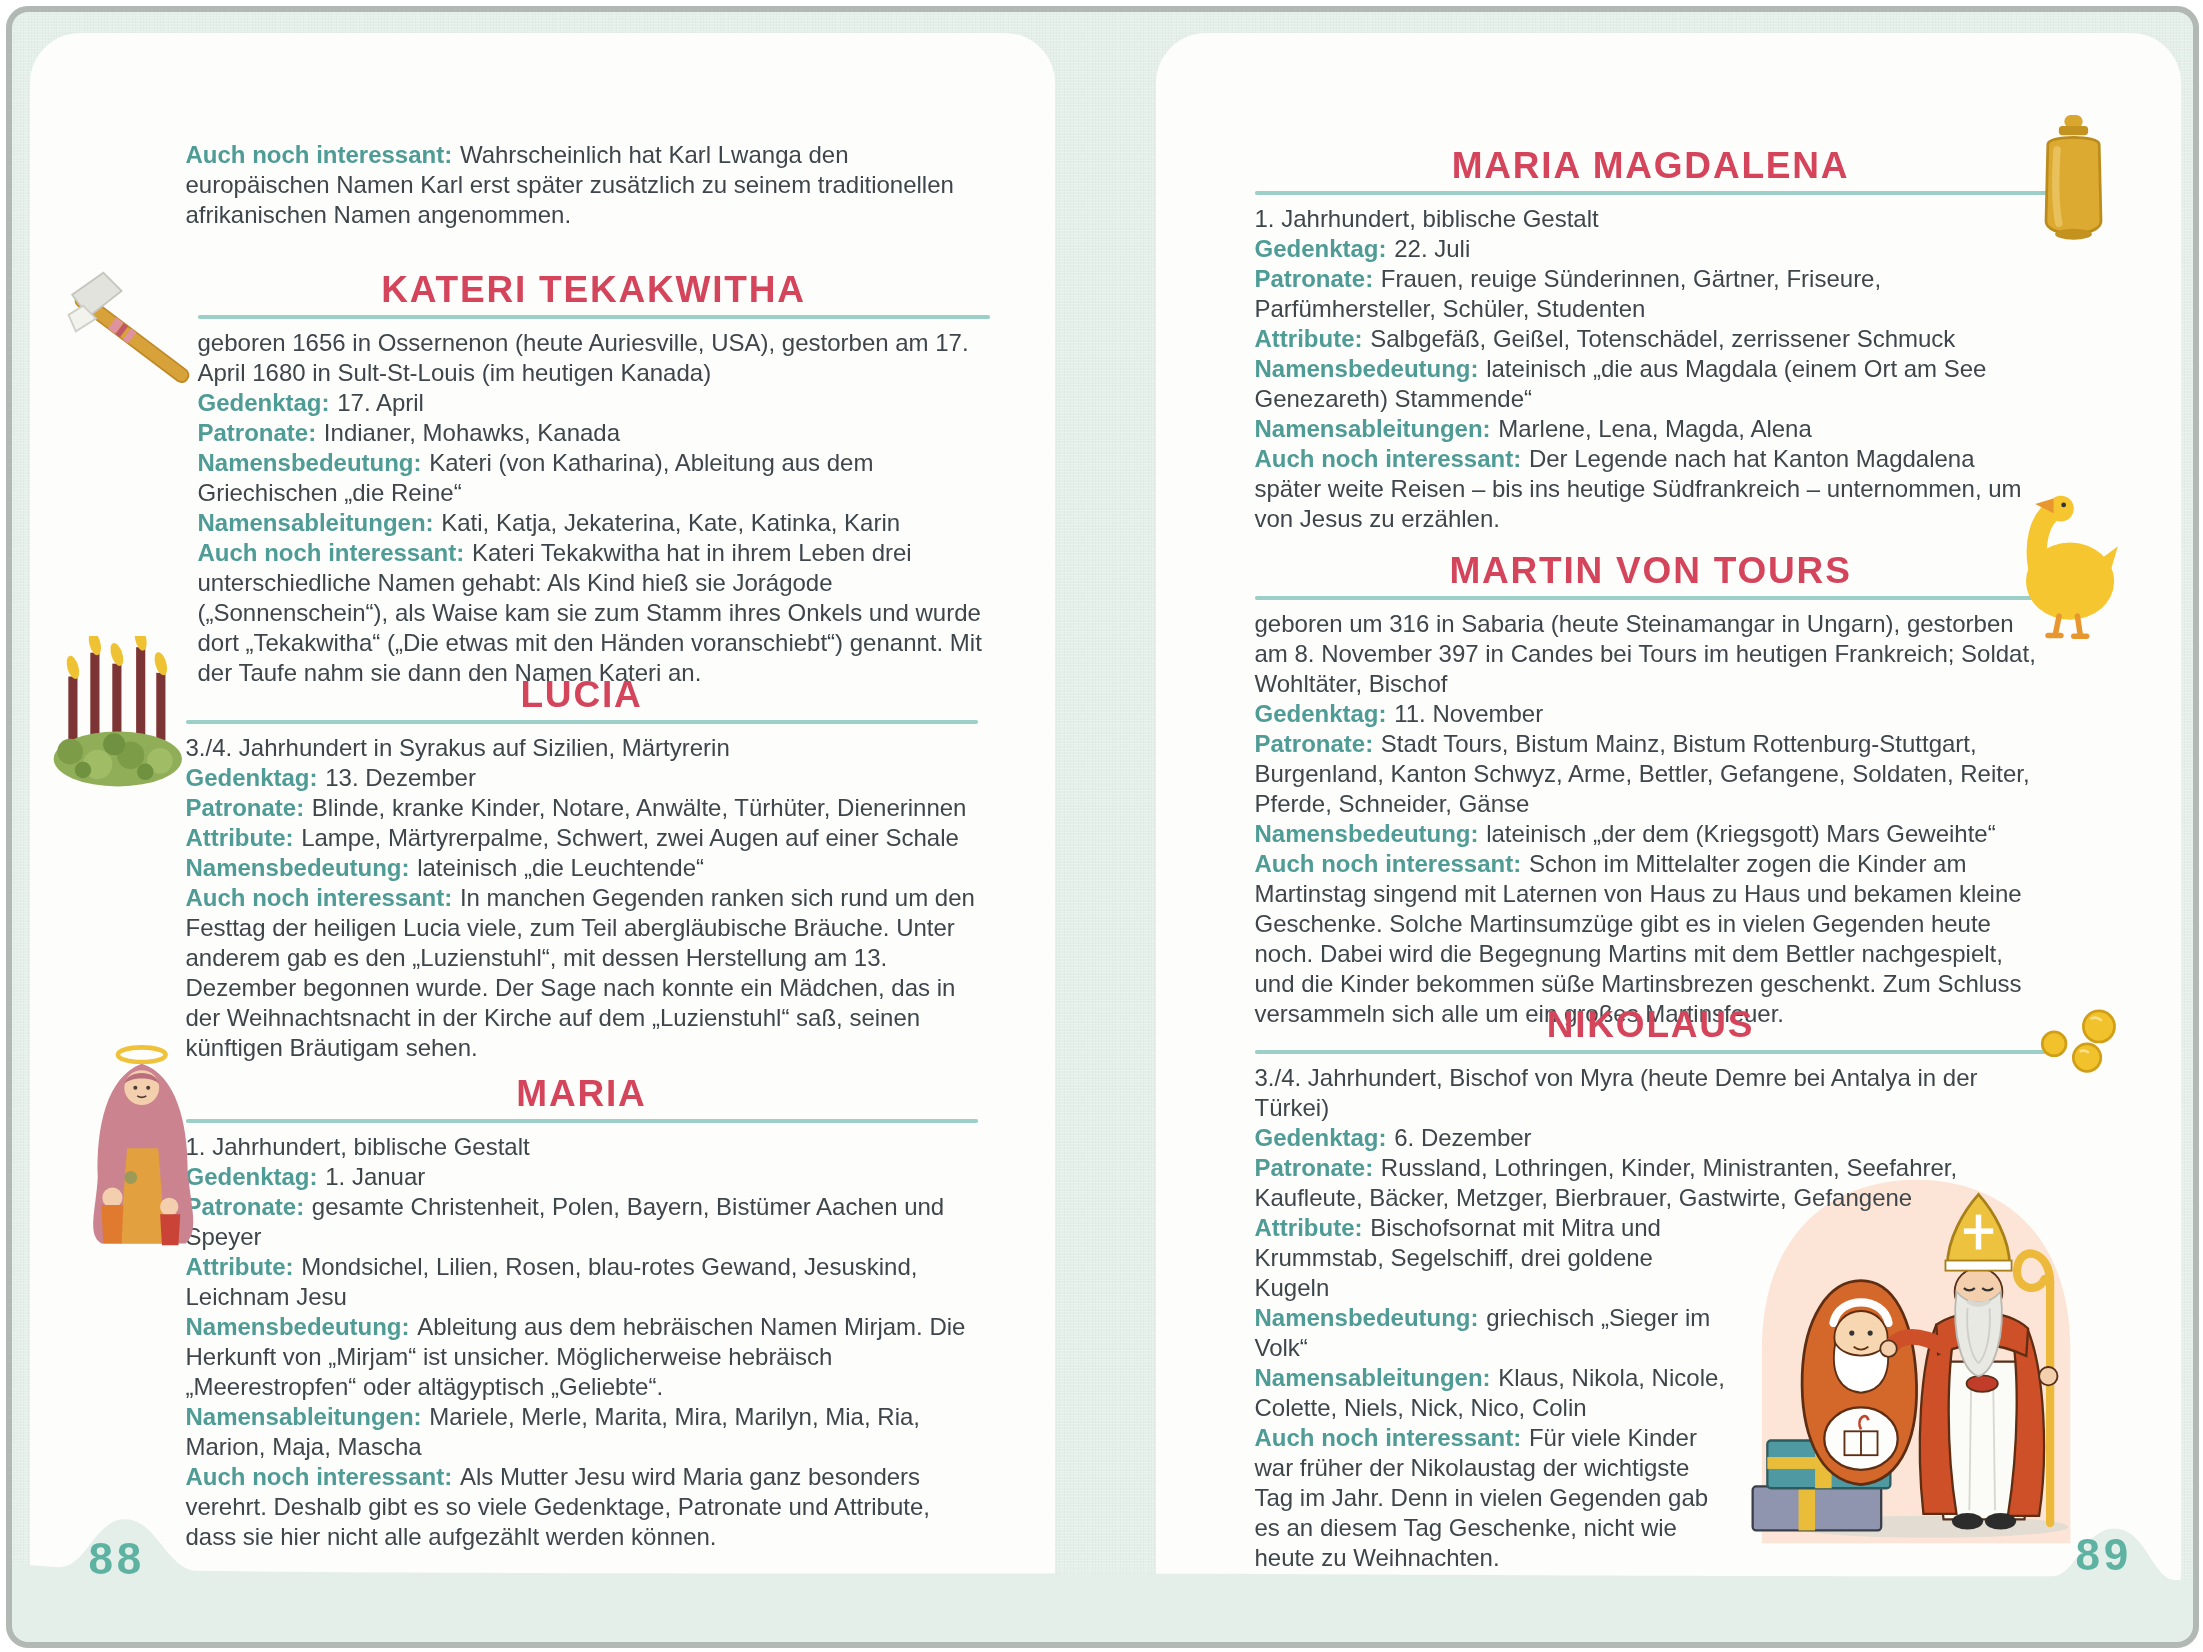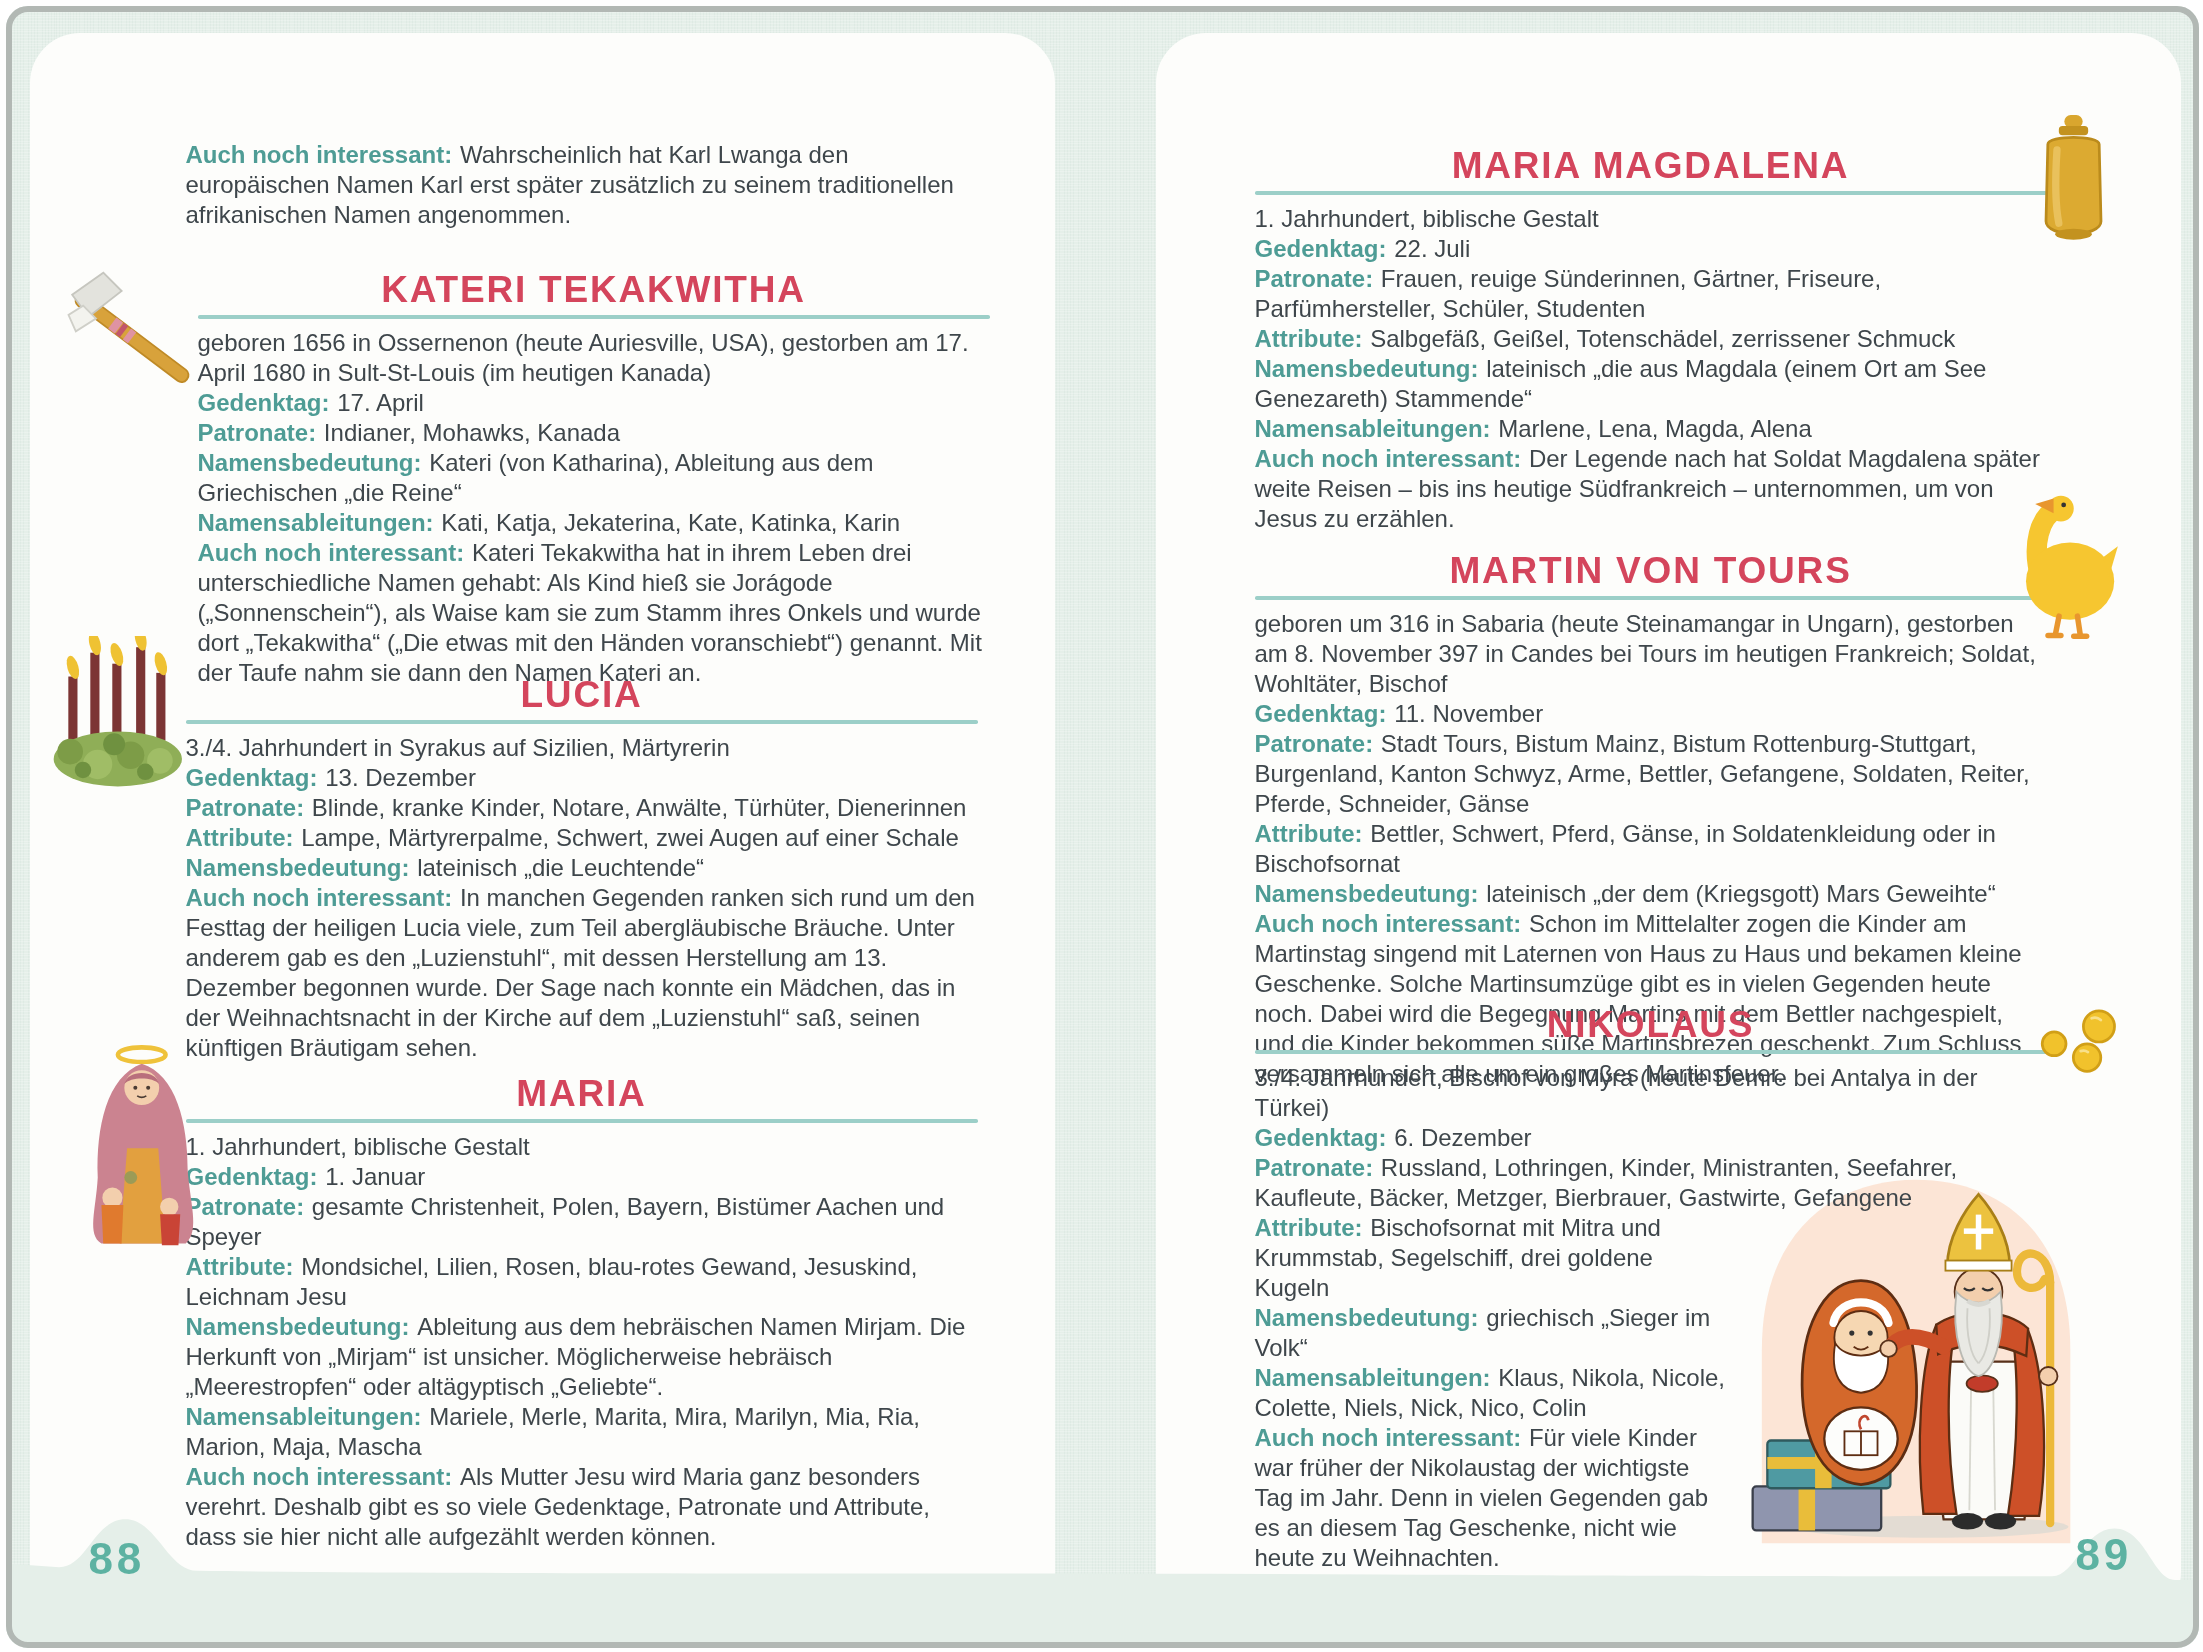--- a/index.html
+++ b/index.html
@@ -90,30 +90,29 @@
 
   <div class="entry" id="mm">
     <h2>MARIA MAGDALENA</h2>
     <div class="rule"></div>
     <p class="item"><span class="lbl"></span><span class="txt">1. Jahrhundert, biblische Gestalt</span></p>
     <p class="item"><span class="lbl">Gedenktag:</span><span class="txt">22. Juli</span></p>
     <p class="item"><span class="lbl">Patronate:</span><span class="txt">Frauen, reuige Sünderinnen, Gärtner, Friseure, Parfümhersteller, Schüler, Studenten</span></p>
     <p class="item"><span class="lbl">Attribute:</span><span class="txt">Salbgefäß, Geißel, Totenschädel, zerrissener Schmuck</span></p>
     <p class="item"><span class="lbl">Namensbedeutung:</span><span class="txt">lateinisch „die aus Magdala (einem Ort am See Genezareth) Stammende“</span></p>
     <p class="item"><span class="lbl">Namensableitungen:</span><span class="txt">Marlene, Lena, Magda, Alena</span></p>
-    <p class="item"><span class="lbl">Auch noch interessant:</span><span class="txt">Der Legende nach hat Soldat Magdalena später weite Reisen – bis ins heutige Südfrankreich – unternommen, um von Jesus zu erzählen.</span></p>
+    <p class="item"><span class="lbl">Auch noch interessant:</span><span class="txt">Der Legende nach hat Kanton Magdalena später weite Reisen – bis ins heutige Südfrankreich – unternommen, um von Jesus zu erzählen.</span></p>
   </div>
 
   <div class="entry" id="martin">
     <h2>MARTIN VON TOURS</h2>
     <div class="rule"></div>
     <p class="item"><span class="lbl"></span><span class="txt">geboren um 316 in Sabaria (heute Steinamangar in Ungarn), gestorben am 8. November 397 in Candes bei Tours im heutigen Frankreich; Soldat, Wohltäter, Bischof</span></p>
     <p class="item"><span class="lbl">Gedenktag:</span><span class="txt">11. November</span></p>
     <p class="item"><span class="lbl">Patronate:</span><span class="txt">Stadt Tours, Bistum Mainz, Bistum Rottenburg-Stuttgart, Burgenland, Kanton Schwyz, Arme, Bettler, Gefangene, Soldaten, Reiter, Pferde, Schneider, Gänse</span></p>
-    <p class="item"><span class="lbl">Attribute:</span><span class="txt">Bettler, Schwert, Pferd, Gänse, in Soldatenkleidung oder in Bischofsornat</span></p>
     <p class="item"><span class="lbl">Namensbedeutung:</span><span class="txt">lateinisch „der dem (Kriegsgott) Mars Geweihte“</span></p>
     <p class="item"><span class="lbl">Auch noch interessant:</span><span class="txt">Schon im Mittelalter zogen die Kinder am Martinstag singend mit Laternen von Haus zu Haus und bekamen kleine Geschenke. Solche Martinsumzüge gibt es in vielen Gegenden heute noch. Dabei wird die Begegnung Martins mit dem Bettler nachgespielt, und die Kinder bekommen süße Martinsbrezen geschenkt. Zum Schluss versammeln sich alle um ein großes Martinsfeuer.</span></p>
   </div>
 
   <div class="entry" id="nikolaus">
     <h2>NIKOLAUS</h2>
     <div class="rule"></div>
     <p class="item"><span class="lbl"></span><span class="txt">3./4. Jahrhundert, Bischof von Myra (heute Demre bei Antalya in der Türkei)</span></p>
     <p class="item"><span class="lbl">Gedenktag:</span><span class="txt">6. Dezember</span></p>
     <p class="item"><span class="lbl">Patronate:</span><span class="txt">Russland, Lothringen, Kinder, Ministranten, Seefahrer, Kaufleute, Bäcker, Metzger, Bierbrauer, Gastwirte, Gefangene</span></p>

